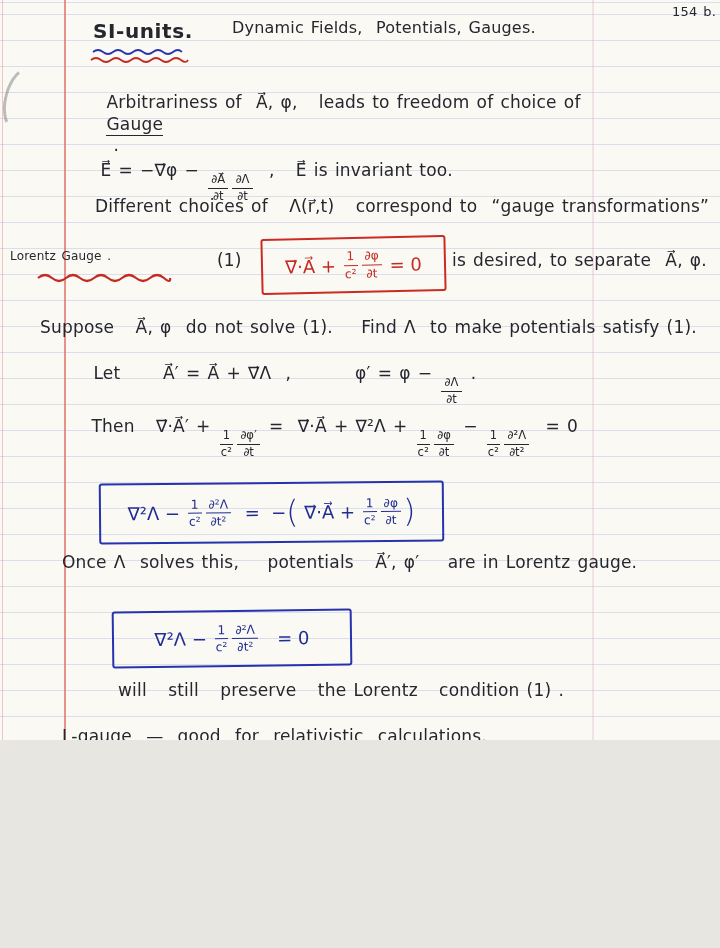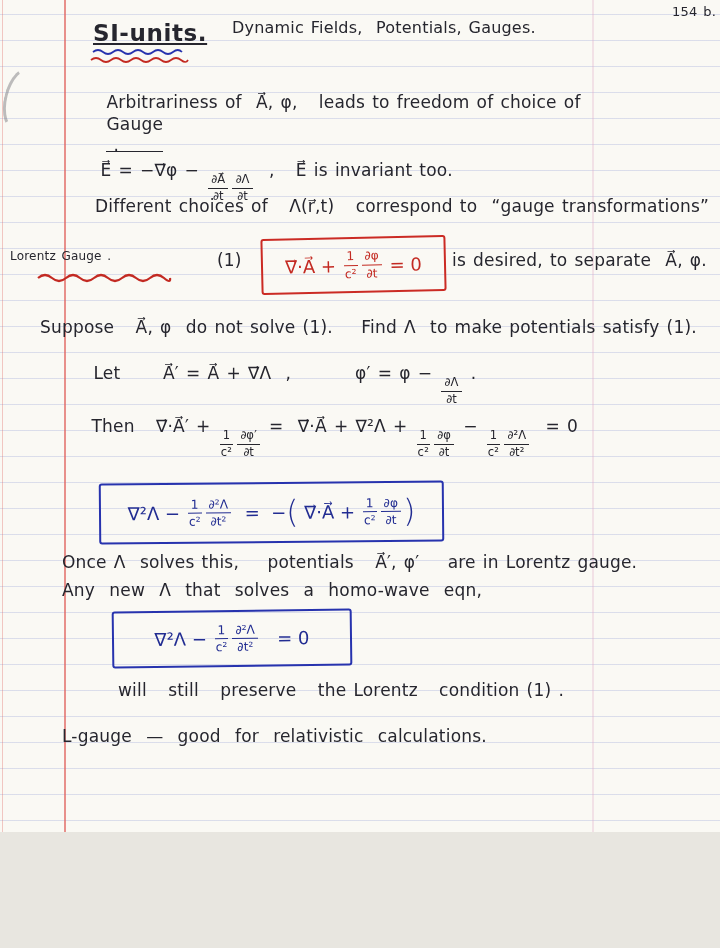--- a/index.html
+++ b/index.html
@@ -1,17 +1,17 @@
 <!DOCTYPE html>
 <html><head>
 <meta charset="utf-8">
 <style>
   html,body{margin:0;padding:0;background:#e8e6e0;}
   .page{
-    position:relative;width:720px;height:832px;overflow:hidden;
+    position:relative;width:720px;height:740px;overflow:hidden;
     background-color:#faf9f4;
     background-image:repeating-linear-gradient(
       to bottom,
       rgba(158,168,216,.34) 0px, rgba(158,168,216,.34) 1px,
       transparent 1px, transparent 26px);
     background-position:0 14px;
     font-family:"DejaVu Sans",sans-serif;
     color:#26262e;
   }
   .vline{position:absolute;top:0;bottom:0;}
@@ -20,24 +20,24 @@
   .bleed-line{left:592px;width:2px;background:rgba(226,168,198,.30);}
   .curl{position:absolute;border:3px solid transparent;border-radius:50%;}
   .curl-top{left:4px;top:66px;width:34px;height:62px;
     border-left-color:rgba(125,125,130,.50);transform:rotate(14deg);}
   .curl-bottom{left:-8px;top:850px;width:36px;height:58px;
     border-left-color:rgba(150,150,155,.42);transform:rotate(-18deg);}
 
   .line{position:absolute;white-space:pre;font-size:17px;
     letter-spacing:.2px;word-spacing:1.5px;line-height:1.25;}
   .pnum{font-size:13px;}
-  .kw{font-size:23px;font-weight:700;letter-spacing:.6px;text-decoration:underline;}
+  .kw{font-size:20px;font-weight:700;letter-spacing:.6px;}
   .title{font-size:16px;}
   .lg-label{font-size:12px;}
-  .uword{border-bottom:1.6px solid currentColor;padding-bottom:17px;}
+  .uword{border-bottom:1.6px solid currentColor;padding-bottom:1px;}
 
   .frac{display:inline-flex;flex-direction:column;align-items:center;
     line-height:1;font-size:.68em;vertical-align:-.60em;margin:0 2px;}
   .frac .num{border-bottom:1.3px solid currentColor;padding:0 3px 2px;}
   .frac .den{padding-top:2px;}
 
   .eqbox{position:absolute;display:flex;align-items:center;justify-content:center;
     white-space:pre;border-radius:3px;}
   .redbox{left:261px;top:237px;width:181px;height:52px;
     border:2.6px solid #cb2b24;color:#c32a22;font-size:18px;transform:rotate(-1.3deg);}
@@ -106,21 +106,20 @@
     <span>Then   ∇⃗·A⃗′ + </span><span class="frac"><span class="num">1</span><span class="den">c²</span></span><span class="frac"><span class="num">∂φ′</span><span class="den">∂t</span></span><span> =  ∇⃗·A⃗ + ∇²Λ + </span><span class="frac"><span class="num">1</span><span class="den">c²</span></span><span class="frac"><span class="num">∂φ</span><span class="den">∂t</span></span><span> − </span><span class="frac"><span class="num">1</span><span class="den">c²</span></span><span class="frac"><span class="num">∂²Λ</span><span class="den">∂t²</span></span><span>  = 0</span>
   </div>
 
 
 
   <div class="eqbox bluebox1">
     <span>∇²Λ − </span><span class="frac"><span class="num">1</span><span class="den">c²</span></span><span class="frac"><span class="num">∂²Λ</span><span class="den">∂t²</span></span><span>  =  −</span><span class="bigp">(</span><span> ∇⃗·A⃗ + </span><span class="frac"><span class="num">1</span><span class="den">c²</span></span><span class="frac"><span class="num">∂φ</span><span class="den">∂t</span></span><span class="bigp">)</span>
   </div>
 
   <div class="line" style="left:62px;top:552px;">Once Λ  solves this,    potentials   A⃗′, φ′    are in Lorentz gauge.</div>
-  <div class="line" style="left:62px;top:580px;">Any  new  Λ  that  solves  a  homo-wave  eqn,</div>
 
   <div class="eqbox bluebox2">
     <span>∇²Λ − </span><span class="frac"><span class="num">1</span><span class="den">c²</span></span><span class="frac"><span class="num">∂²Λ</span><span class="den">∂t²</span></span><span>   = 0</span>
   </div>
 
   <div class="line" style="left:118px;top:680px;">will   still   preserve   the Lorentz   condition (1) .</div>
   <div class="line" style="left:62px;top:726px;">L-gauge  —  good  for  relativistic  calculations.</div>
 
 </div>
 

